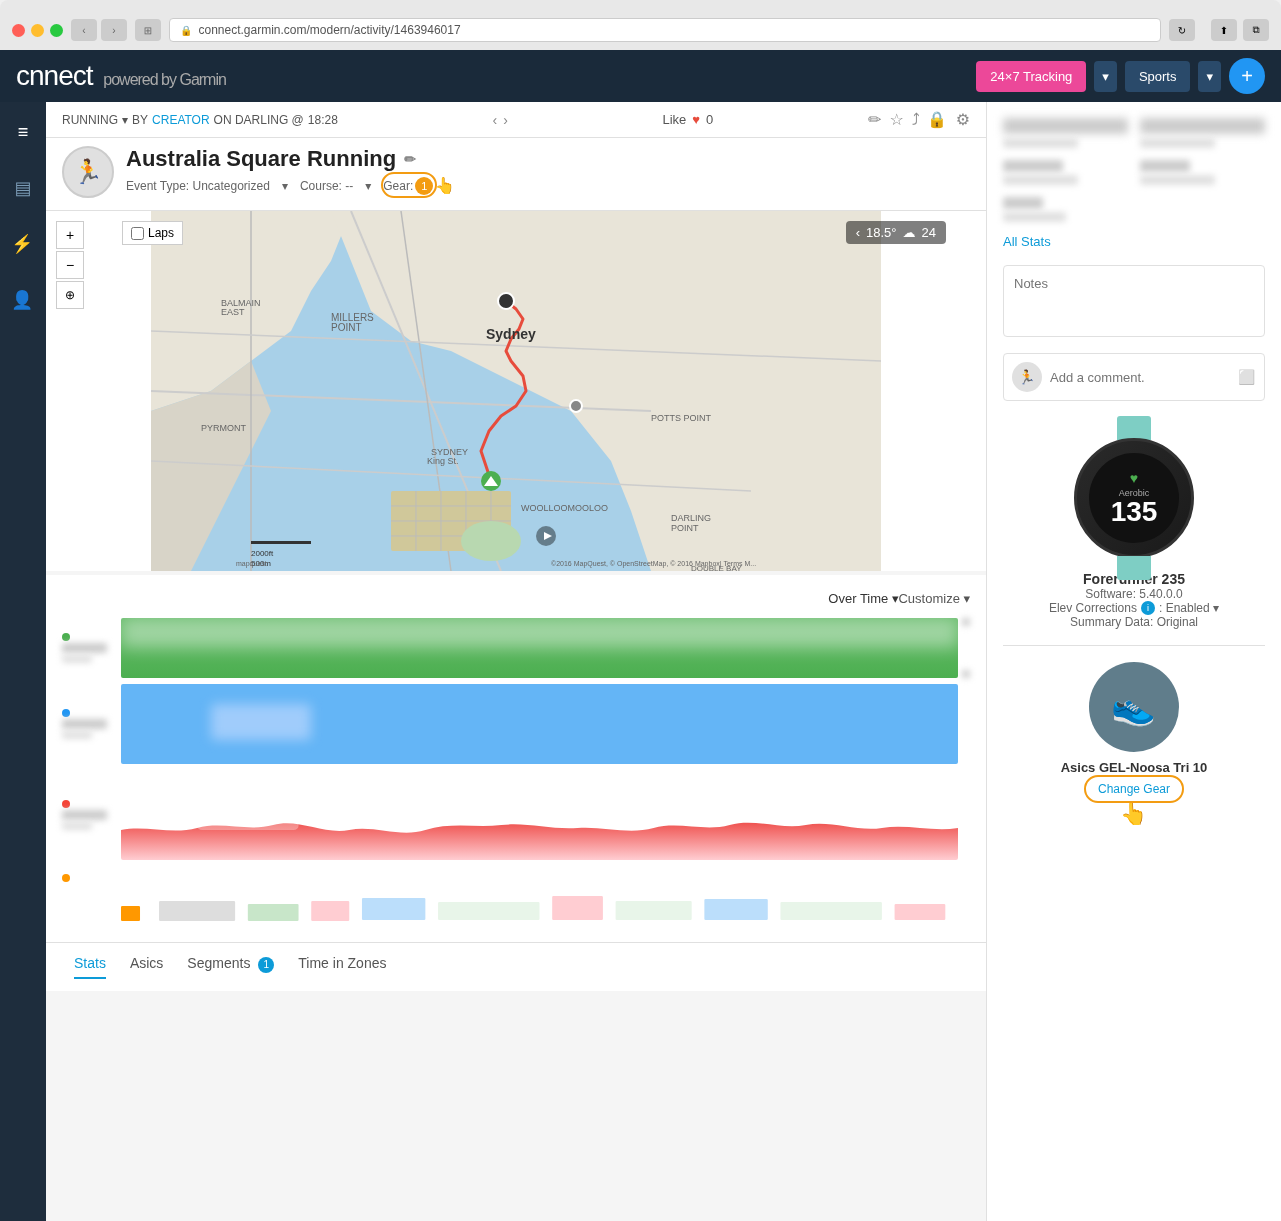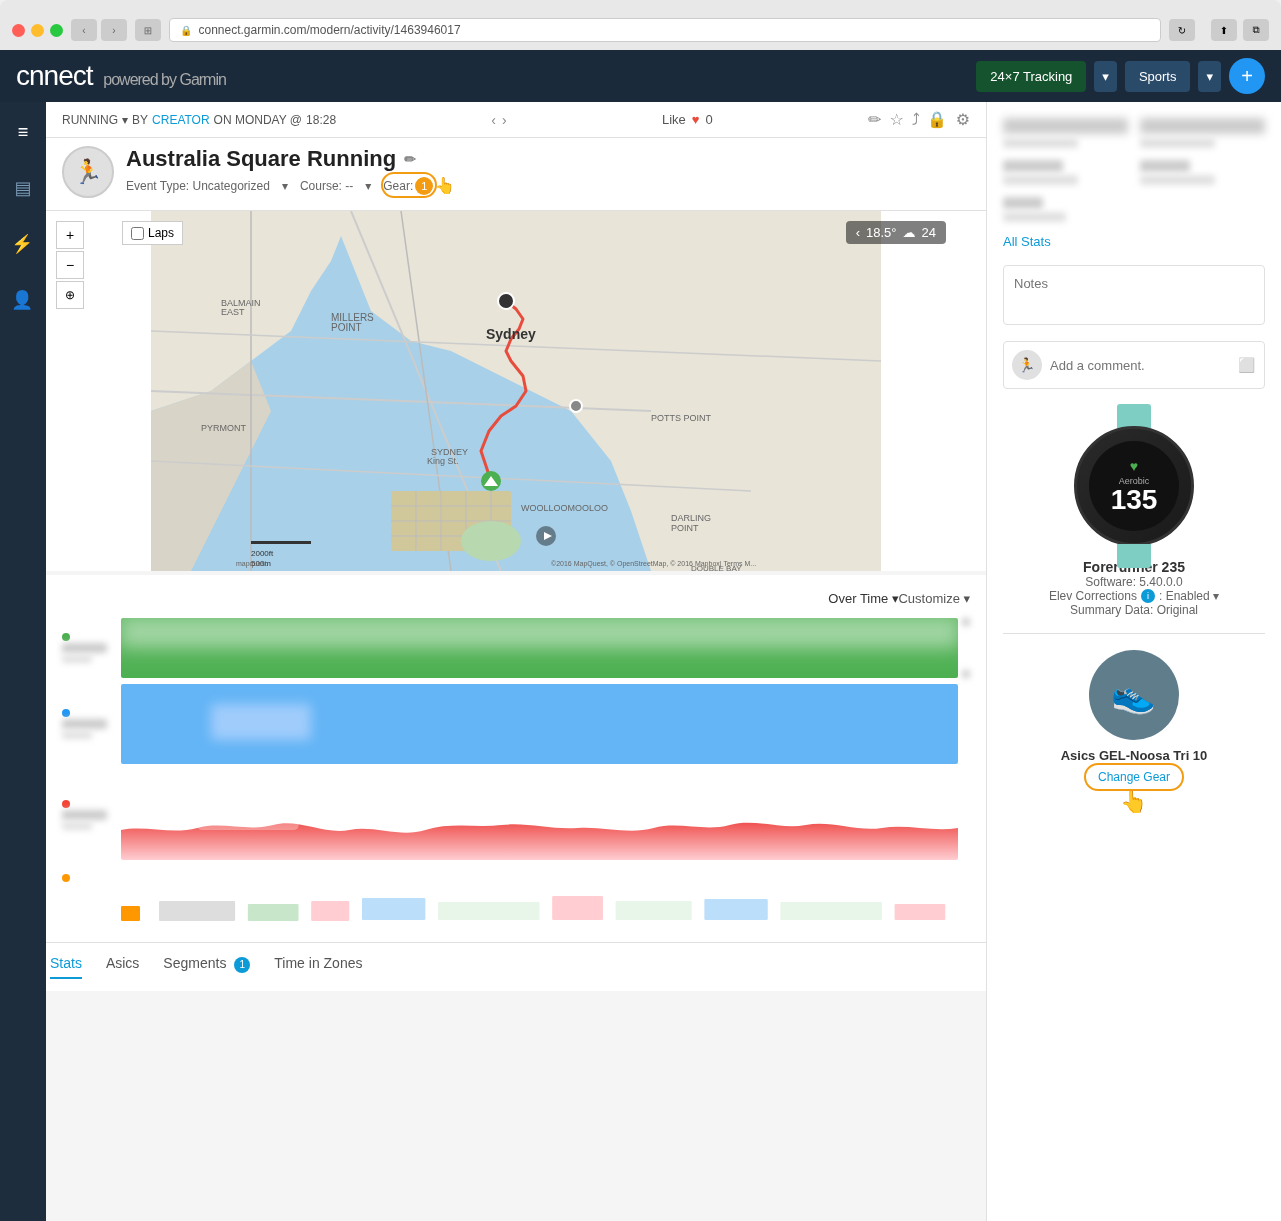--- a/index.html
+++ b/index.html
@@ -22,21 +22,21 @@
     .browser-controls { display: flex; gap: 6px; margin-left: 8px; }
     .ctrl-btn { width: 26px; height: 22px; background: #ccc; border-radius: 4px; display: flex; align-items: center; justify-content: center; font-size: 10px; cursor: pointer; border: none; }
 
     
     .app-wrapper { display: flex; flex-direction: column; height: calc(1221px - 44px); background: white; }
     .app-header { background: #1a2a3a; height: 52px; display: flex; align-items: center; padding: 0 16px; justify-content: space-between; }
     .header-left { display: flex; align-items: center; gap: 12px; }
     .logo { color: white; font-size: 28px; font-weight: 200; letter-spacing: -1px; }
     .logo-powered { color: #aaa; font-size: 16px; margin-left: 4px; }
     .header-right { display: flex; align-items: center; gap: 8px; }
-    .tracking-btn { background: #14532d; color: white; border: none; padding: 8px 14px; border-radius: 4px; font-size: 13px; cursor: pointer; display: flex; align-items: center; gap: 6px; }
+    .tracking-btn { background: #ec4899; color: white; border: none; padding: 8px 14px; border-radius: 4px; font-size: 13px; cursor: pointer; display: flex; align-items: center; gap: 6px; }
     .tracking-dropdown { background: #2a4a6a; color: white; border: none; padding: 8px 8px; border-radius: 4px; font-size: 13px; cursor: pointer; }
     .sports-btn { background: #2a4a6a; color: white; border: none; padding: 8px 14px; border-radius: 4px; font-size: 13px; cursor: pointer; }
     .plus-btn { background: #2196F3; color: white; border: none; width: 36px; height: 36px; border-radius: 50%; font-size: 20px; cursor: pointer; display: flex; align-items: center; justify-content: center; }
 
     
     .app-body { display: flex; flex: 1; overflow: hidden; }
     .sidebar { width: 46px; background: #1e2d3d; display: flex; flex-direction: column; align-items: center; padding: 12px 0; gap: 20px; }
     .sidebar-icon { color: #7a9ab5; font-size: 18px; cursor: pointer; width: 36px; height: 36px; display: flex; align-items: center; justify-content: center; }
     .sidebar-icon.active { color: white; }
 
@@ -68,37 +68,37 @@
     .map-layers-btn { width: 28px; height: 28px; background: white; border: 1px solid #ccc; cursor: pointer; display: flex; align-items: center; justify-content: center; font-size: 12px; }
     .laps-check { position: absolute; top: 10px; left: 76px; background: white; border: 1px solid #ccc; padding: 4px 8px; font-size: 12px; display: flex; align-items: center; gap: 4px; cursor: pointer; z-index: 10; }
     .temp-display { position: absolute; top: 10px; right: 40px; background: rgba(0,0,0,0.5); color: white; padding: 4px 10px; border-radius: 4px; font-size: 13px; display: flex; align-items: center; gap: 6px; z-index: 10; }
 
     
     .charts-section { background: white; margin-top: 4px; padding: 16px; }
     .charts-header { display: flex; justify-content: flex-end; align-items: center; margin-bottom: 12px; }
     .blurred-sm { display: inline-block; height: 10px; background: #ccc; border-radius: 2px; filter: blur(3px); }
 
     
-    .bottom-tabs { background: white; border-top: 1px solid #e0e0e0; padding: 12px 4px; display: flex; gap: 24px; }
+    .bottom-tabs { background: white; border-top: 1px solid #e0e0e0; padding: 12px 28px; display: flex; gap: 24px; }
     .tab-item { font-size: 14px; color: #555; cursor: pointer; padding-bottom: 4px; border-bottom: 2px solid transparent; }
     .tab-item.active { color: #0d9bd8; border-bottom-color: #0d9bd8; }
     .tab-badge { background: #0d9bd8; color: white; border-radius: 50%; width: 16px; height: 16px; font-size: 10px; display: inline-flex; align-items: center; justify-content: center; margin-left: 4px; }
 
     
     .right-sidebar { width: 295px; background: white; border-left: 1px solid #e0e0e0; padding: 16px; overflow-y: auto; flex-shrink: 0; }
 
     .stats-blurred { display: grid; grid-template-columns: 1fr 1fr; gap: 12px; margin-bottom: 12px; }
     .stat-block { }
     .stat-val-blur { height: 16px; background: #ccc; border-radius: 2px; filter: blur(4px); margin-bottom: 4px; }
     .stat-lbl-blur { height: 10px; background: #e0e0e0; border-radius: 2px; filter: blur(3px); width: 60%; }
     .stat-sm-blur { height: 12px; background: #ccc; border-radius: 2px; filter: blur(3px); }
 
     .all-stats-link { color: #0d9bd8; font-size: 13px; cursor: pointer; display: block; margin-bottom: 16px; }
 
-    .notes-box { width: 100%; border: 1px solid #e0e0e0; border-radius: 4px; padding: 10px; font-size: 13px; color: #aaa; height: 60px; resize: none; outline: none; margin-bottom: 12px; font-family: inherit; }
+    .notes-box { width: 100%; border: 1px solid #e0e0e0; border-radius: 4px; padding: 10px; font-size: 13px; color: #aaa; height: 72px; resize: none; outline: none; margin-bottom: 12px; font-family: inherit; }
 
     .comment-row { display: flex; align-items: center; gap: 8px; border: 1px solid #e0e0e0; border-radius: 4px; padding: 8px; margin-bottom: 16px; }
     .comment-avatar { width: 30px; height: 30px; background: #e0e0e0; border-radius: 50%; display: flex; align-items: center; justify-content: center; font-size: 14px; color: #888; flex-shrink: 0; }
     .comment-input { flex: 1; border: none; outline: none; font-size: 13px; color: #aaa; font-family: inherit; }
     .comment-icon { color: #ccc; font-size: 14px; }
 
     
     .device-section { display: flex; flex-direction: column; align-items: center; padding: 16px 0; }
     .watch-image { width: 130px; height: 130px; position: relative; display: flex; align-items: center; justify-content: center; }
     .watch-outer { width: 120px; height: 120px; border-radius: 50%; background: linear-gradient(135deg, #2a2a2a, #1a1a1a); border: 3px solid #333; position: relative; display: flex; align-items: center; justify-content: center; }
@@ -184,21 +184,21 @@
     </div>
 
     <div class="main-content">
 
       <div class="activity-header">
         <div class="activity-breadcrumb">
           <span>RUNNING</span>
           <span style="cursor:pointer">▾</span>
           <span>BY</span>
           <a class="creator-link">CREATOR</a>
-          <span>ON MONDAY @</span>
+          <span>ON DARLING @</span>
           <span>18:28</span>
         </div>
         <div class="breadcrumb-nav">
           <button class="bread-nav-btn">‹</button>
           <button class="bread-nav-btn">›</button>
         </div>
         <div class="like-section">
           <span style="cursor:pointer">Like</span>
           <span class="heart-icon">♥</span>
           <span>0</span>

